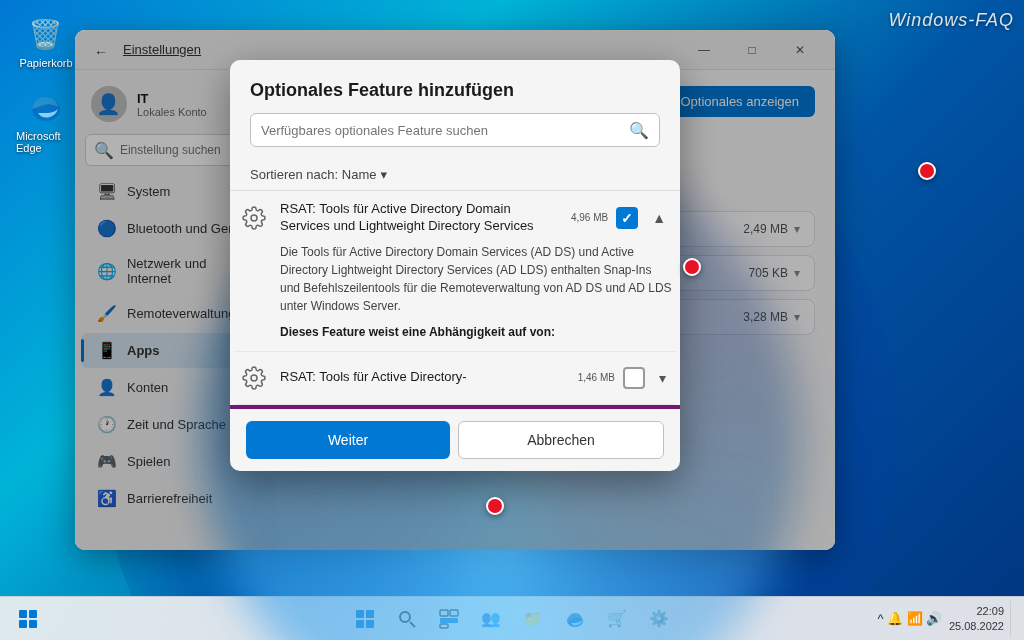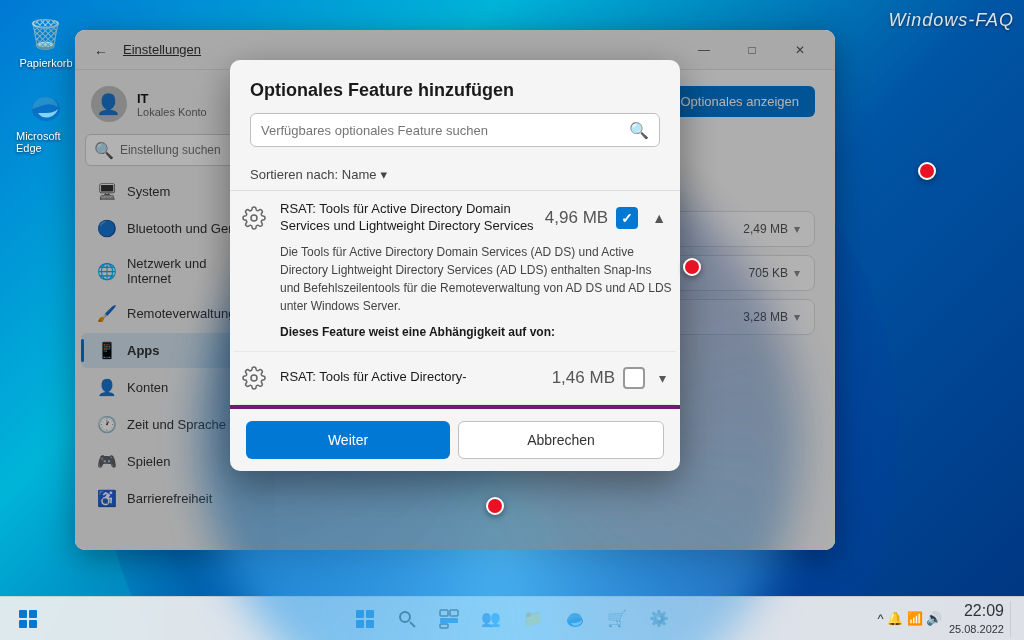--- a/index.html
+++ b/index.html
@@ -410,21 +410,21 @@
       width: 24px;
       height: 24px;
     }
     .feature-text { flex: 1; }
     .feature-name { font-size: 13px; font-weight: 500; color: #1a1a1a; line-height: 1.3; }
     .feature-meta {
       display: flex;
       align-items: center;
       gap: 8px;
     }
-    .feature-size-text { font-size: 17px; color: #555; white-space: nowrap; }
+    .feature-size-text { font-size: 10px; color: #555; white-space: nowrap; }
 
     .checkbox-checked {
       width: 22px;
       height: 22px;
       background: #0078d4;
       border-radius: 4px;
       display: flex;
       align-items: center;
       justify-content: center;
       flex-shrink: 0;
@@ -545,21 +545,21 @@
       cursor: pointer;
       border-radius: 4px;
       display: flex;
       align-items: center;
       justify-content: center;
       font-size: 20px;
       color: #333;
     }
 
     .time-display { text-align: right; line-height: 1.3; }
-    .time-line { font-size: 16px; font-weight: 500; }
+    .time-line { font-size: 11px; font-weight: 500; }
     .date-line { font-size: 11px; }
 
     
     .cursor-indicator {
       position: absolute;
       width: 18px;
       height: 18px;
       background: #e81224;
       border-radius: 50%;
       border: 2px solid white;

